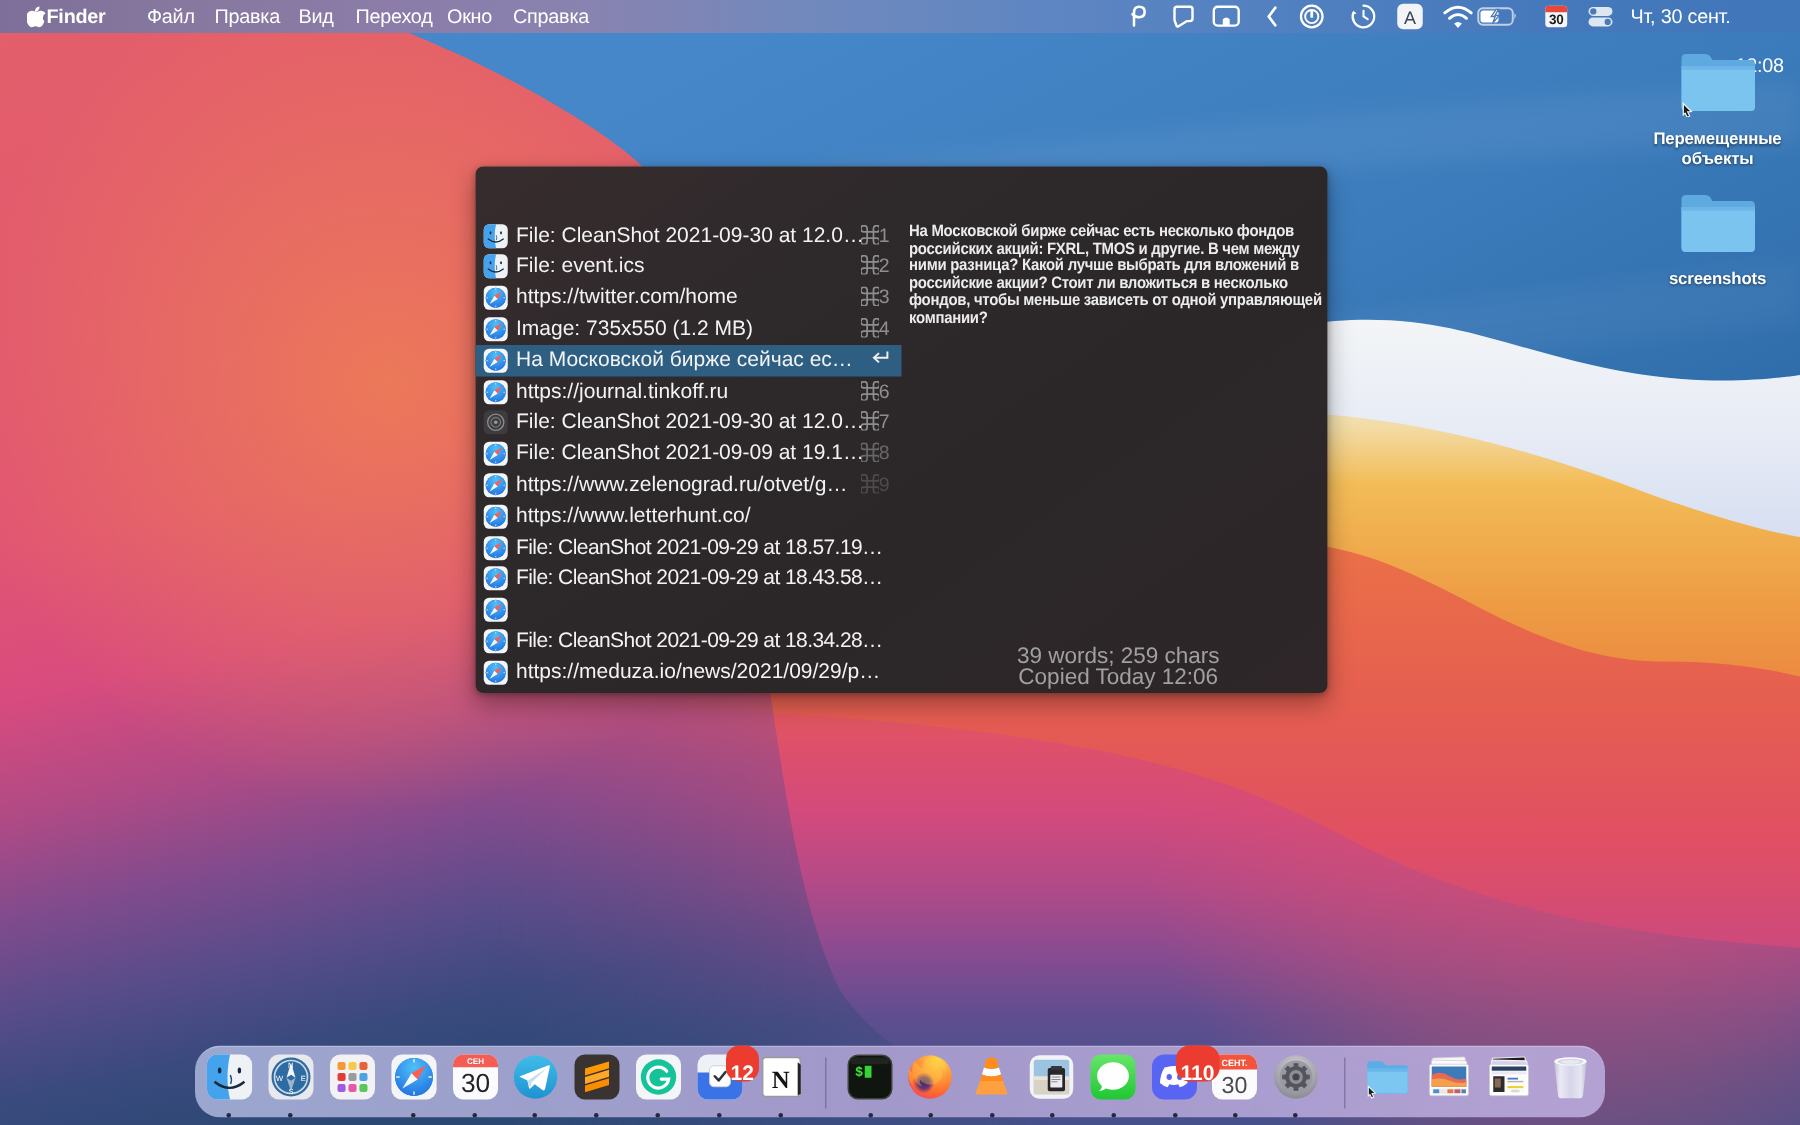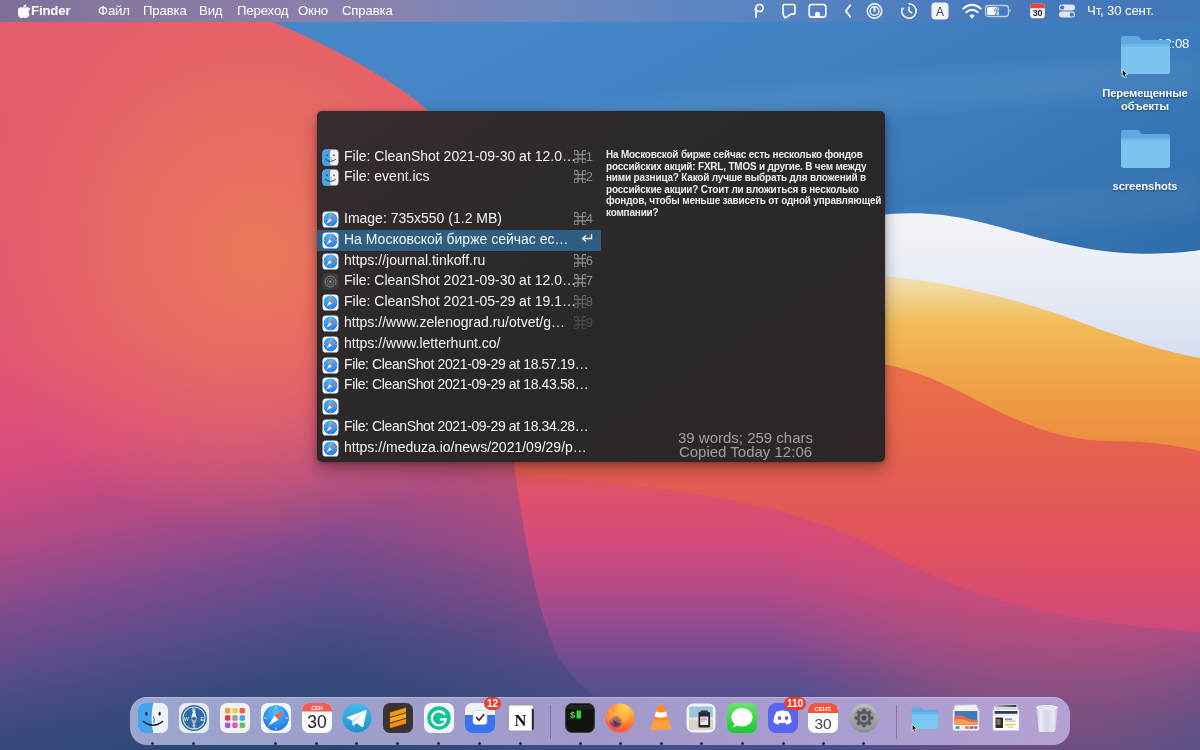--- a/index.html
+++ b/index.html
@@ -36,22 +36,22 @@
   font-size:15px; line-height:13.5px; }
 
 #dock { position:absolute; left:130px; top:697px; width:940px; height:48px;
   border-radius:17px;
   background:linear-gradient(90deg, rgba(163,174,213,.93), rgba(172,160,209,.91) 50%, rgba(184,168,217,.93));
   border-top:1px solid rgba(255,255,255,.25);
 }
 .dicon { position:absolute; top:4px; width:32px; height:32px; }
 .ddot { position:absolute; top:44px; width:3px; height:3px; border-radius:50%; background:#23293f; }
 .dsep { position:absolute; top:7px; width:1px; height:34px; background:rgba(60,60,85,.38); }
-.badge { position:absolute; background:#ec3b2f; color:#fff; border-radius:9px; font-size:10px;
-  font-weight:bold; text-align:center; line-height:13px; height:13px; min-width:13px; padding:0 3px;}
+.badge { position:absolute; background:#ec3b2f; color:#fff; border-radius:9px; font-size:14px;
+  font-weight:bold; text-align:center; line-height:13px; height:13px; min-width:13px; padding:12px 3px;}
 </style>
 </head>
 <body>
 <svg id="wall" viewBox="0 0 1200 750" preserveAspectRatio="none">
 <defs>
   <linearGradient id="sky" gradientUnits="userSpaceOnUse" x1="700" y1="-80" x2="950" y2="420">
     <stop offset="0" stop-color="#4587c9"></stop>
         <stop offset=".55" stop-color="#3c7cbc"></stop>
         <stop offset="1" stop-color="#2d6aa7"></stop>
   </linearGradient>
@@ -291,20 +291,29 @@
     </div>
   <div class="prow" style="top:56.4px">
       <svg class="ic" viewBox="0 0 17 17">
         <use href="#findico"></use>
       </svg>
       <div class="tx">File: event.ics</div>
       <div class="sc"><svg width="12" height="13" viewBox="0 0 12 13" style="vertical-align:-2px">
           <use href="#cmdsym" transform="translate(0.7,1.3)"></use>
         </svg>2</div>
     </div>
+  <div class="prow" style="top:77.2px">
+      <svg class="ic" viewBox="0 0 17 17">
+        <use href="#safico"></use>
+      </svg>
+      <div class="tx">https://twitter.com/home</div>
+      <div class="sc"><svg width="12" height="13" viewBox="0 0 12 13" style="vertical-align:-2px">
+          <use href="#cmdsym" transform="translate(0.7,1.3)"></use>
+        </svg>3</div>
+    </div>
   <div class="prow" style="top:98px">
       <svg class="ic" viewBox="0 0 17 17">
         <use href="#safico"></use>
       </svg>
       <div class="tx">Image: 735x550 (1.2 MB)</div>
       <div class="sc"><svg width="12" height="13" viewBox="0 0 12 13" style="vertical-align:-2px">
           <use href="#cmdsym" transform="translate(0.7,1.3)"></use>
         </svg>4</div>
     </div>
   <div class="prow sel" style="top:118.8px">
@@ -331,21 +340,21 @@
       </svg>
       <div class="tx">File: CleanShot 2021-09-30 at 12.0…</div>
       <div class="sc"><svg width="12" height="13" viewBox="0 0 12 13" style="vertical-align:-2px">
           <use href="#cmdsym" transform="translate(0.7,1.3)"></use>
         </svg>7</div>
     </div>
   <div class="prow" style="top:181.2px">
       <svg class="ic" viewBox="0 0 17 17">
         <use href="#safico"></use>
       </svg>
-      <div class="tx">File: CleanShot 2021-05-29 at 19.1…</div>
+      <div class="tx">File: CleanShot 2021-09-09 at 19.1…</div>
       <div class="sc" style="opacity:.62"><svg width="12" height="13" viewBox="0 0 12 13" style="vertical-align:-2px">
           <use href="#cmdsym" transform="translate(0.7,1.3)"></use>
         </svg>8</div>
     </div>
   <div class="prow" style="top:202px">
       <svg class="ic" viewBox="0 0 17 17">
         <use href="#safico"></use>
       </svg>
       <div class="tx">https://www.zelenograd.ru/otvet/g…</div>
       <div class="sc" style="opacity:.34"><svg width="12" height="13" viewBox="0 0 12 13" style="vertical-align:-2px">

